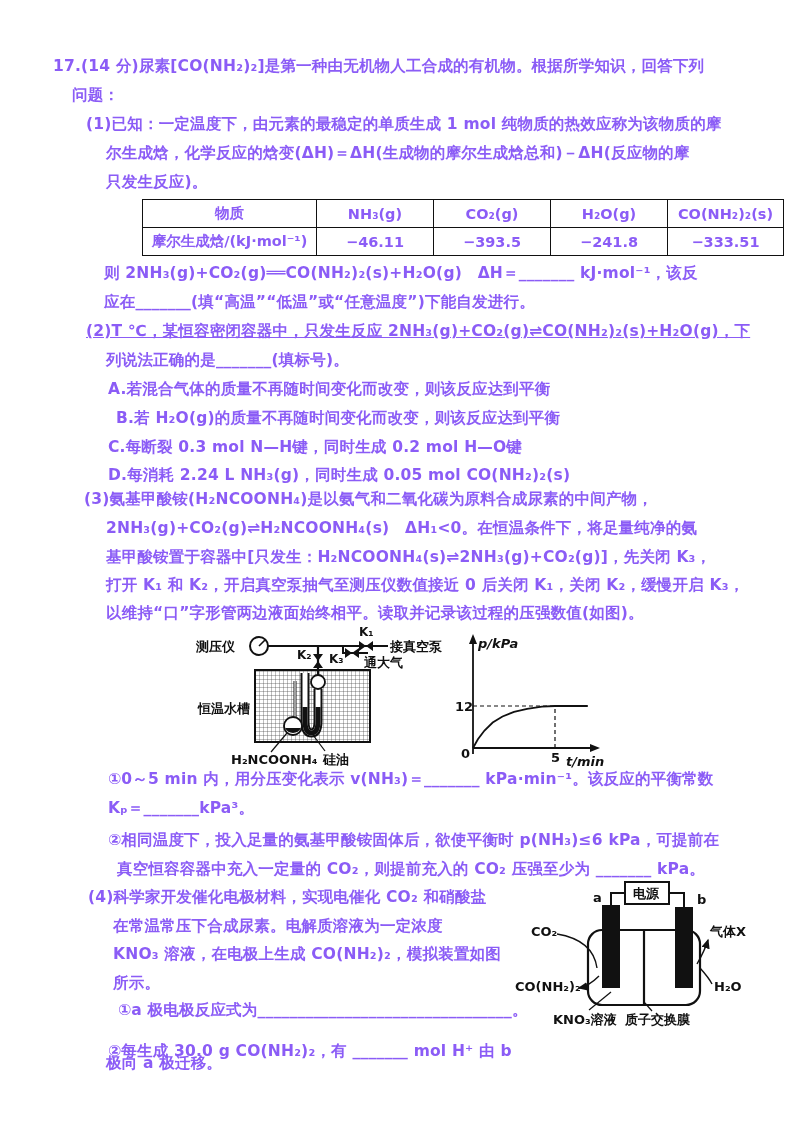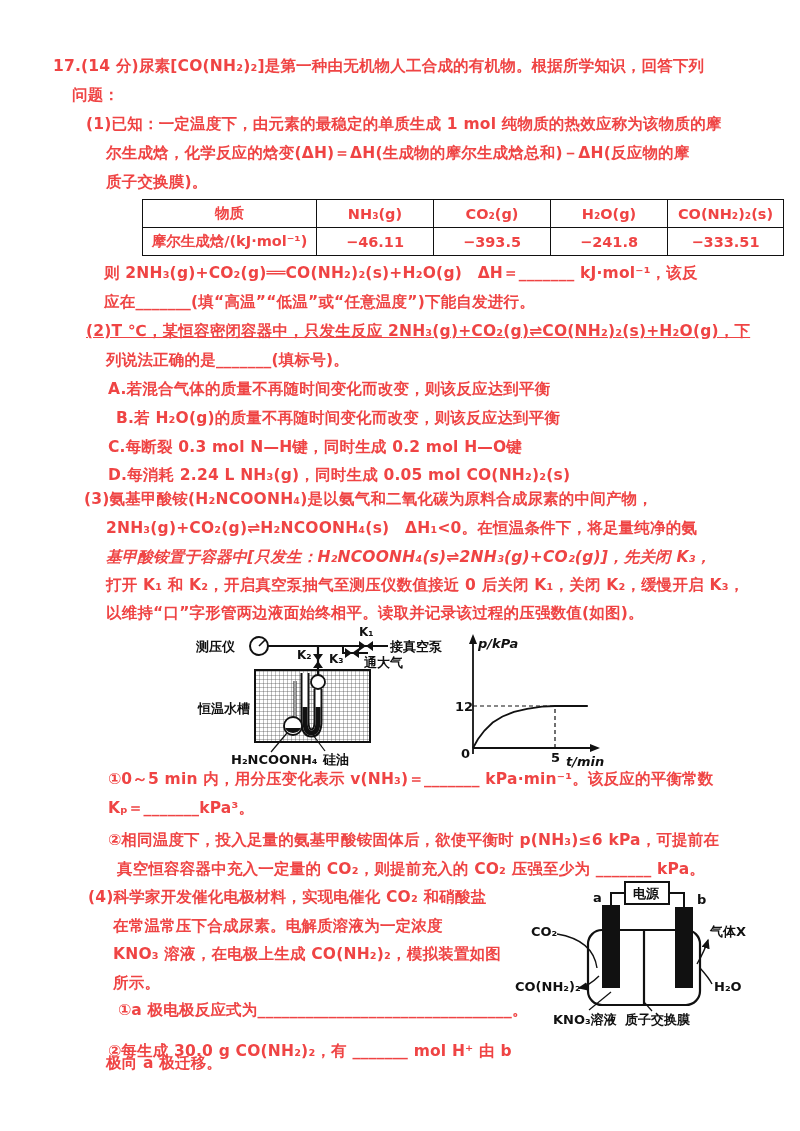--- a/index.html
+++ b/index.html
@@ -1,35 +1,35 @@
 <!DOCTYPE html>
 <html><head>
 <meta charset="utf-8">
 <style>
   html,body{margin:0;padding:0;background:#e8e8e8;}
   .page{position:relative;width:800px;height:1131px;background:#ffffff;margin:0 auto;
-        font-family:"DejaVu Sans",sans-serif;color:#ef4444;overflow:hidden;}
+        font-family:"DejaVu Sans",sans-serif;color:#8b5cf6;overflow:hidden;}
   .ln{position:absolute;white-space:pre;font-size:15.5px;font-weight:600;letter-spacing:.2px;line-height:22px;}
   table.enthalpy{position:absolute;left:115px;top:199px;width:641px;border-collapse:collapse;
         font-size:14.5px;font-weight:600;table-layout:fixed;margin-left:27px;}
   table.enthalpy td{border:1.6px solid #111;text-align:center;height:27px;padding:0 2px;overflow:hidden;}
   svg text{font-family:"DejaVu Sans",sans-serif;fill:#111;font-weight:600;}
   .figure{position:absolute;}
 </style>
 </head>
 <body>
 
 <div class="page">
 
   <div class="ln" style="left:53px;top:55px;">17.(14 分)尿素[CO(NH₂)₂]是第一种由无机物人工合成的有机物。根据所学知识，回答下列</div>
   <div class="ln" style="left:72px;top:84px;">问题：</div>
 
   <div class="ln" style="left:86px;top:113px;">(1)已知：一定温度下，由元素的最稳定的单质生成 1 mol 纯物质的热效应称为该物质的摩</div>
   <div class="ln" style="left:106px;top:142px;">尔生成焓，化学反应的焓变(ΔH)＝ΔH(生成物的摩尔生成焓总和)－ΔH(反应物的摩</div>
-  <div class="ln" style="left:106px;top:171px;">质子交换膜)。</div>
+  <div class="ln" style="left:106px;top:171px;">只发生反应)。</div>
 
   <table class="enthalpy">
     <colgroup>
         <col style="width:174px">
         <col style="width:117px">
         <col style="width:117px">
         <col style="width:117px">
         <col style="width:116px">
       </colgroup>
     <tbody>
@@ -55,21 +55,21 @@
 
   <div class="ln" style="left:86px;top:320px;text-decoration:underline;">(2)T ℃，某恒容密闭容器中，只发生反应 2NH₃(g)+CO₂(g)⇌CO(NH₂)₂(s)+H₂O(g)，下</div>
   <div class="ln" style="left:106px;top:349px;">列说法正确的是_______(填标号)。</div>
   <div class="ln" style="left:108px;top:378px;">A.若混合气体的质量不再随时间变化而改变，则该反应达到平衡</div>
   <div class="ln" style="left:116px;top:407px;">B.若 H₂O(g)的质量不再随时间变化而改变，则该反应达到平衡</div>
   <div class="ln" style="left:108px;top:436px;">C.每断裂 0.3 mol N—H键，同时生成 0.2 mol H—O键</div>
   <div class="ln" style="left:108px;top:464px;">D.每消耗 2.24 L NH₃(g)，同时生成 0.05 mol CO(NH₂)₂(s)</div>
 
   <div class="ln" style="left:84px;top:488px;">(3)氨基甲酸铵(H₂NCOONH₄)是以氨气和二氧化碳为原料合成尿素的中间产物，</div>
   <div class="ln" style="left:106px;top:517px;">2NH₃(g)+CO₂(g)⇌H₂NCOONH₄(s)　ΔH₁&lt;0。在恒温条件下，将足量纯净的氨</div>
-  <div class="ln" style="left:106px;top:546px;font-style:italic;">基甲酸铵置于容器中[只发生：H₂NCOONH₄(s)⇌2NH₃(g)+CO₂(g)]，先关闭 K₃，</div>
+  <div class="ln" style="left:106px;top:546px;">基甲酸铵置于容器中[只发生：H₂NCOONH₄(s)⇌2NH₃(g)+CO₂(g)]，先关闭 K₃，</div>
   <div class="ln" style="left:106px;top:574px;">打开 K₁ 和 K₂，开启真空泵抽气至测压仪数值接近 0 后关闭 K₁，关闭 K₂，缓慢开启 K₃，</div>
   <div class="ln" style="left:106px;top:602px;">以维持“口”字形管两边液面始终相平。读取并记录该过程的压强数值(如图)。</div>
 
   <svg class="figure" style="left:183px;top:623px;" width="280" height="148" viewBox="0 0 280 148">
     <defs>
       <pattern id="hatch" width="4" height="4" patternUnits="userSpaceOnUse">
         <path d="M0 0H4M0 0V4" stroke="#444" stroke-width="0.7"></path>
       </pattern>
     </defs>
 

